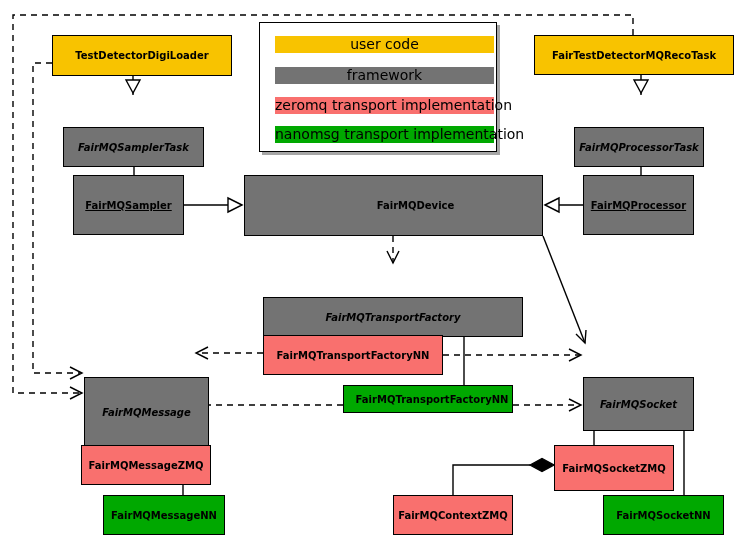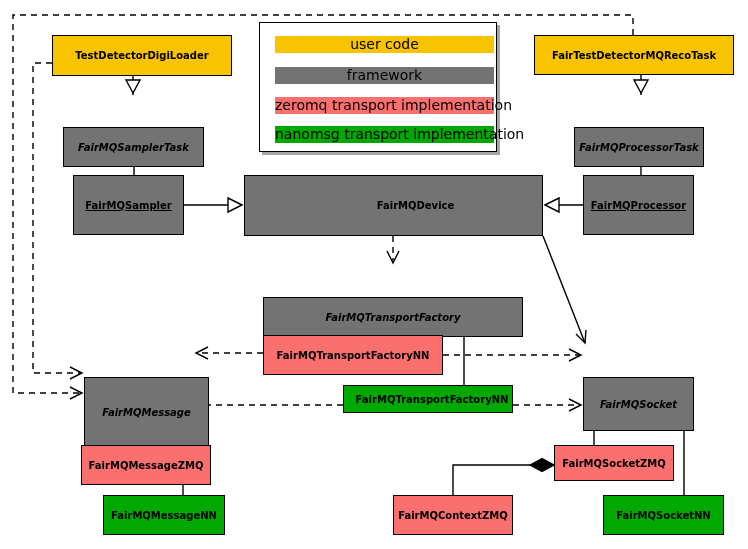--- a/index.html
+++ b/index.html
@@ -209,17 +209,17 @@
   <div class="node c-zmq" style="left:263px; top:335px; width:180px; height:40px;">FairMQTransportFactoryNN</div>
 
   <div class="node c-nn" style="left:343px; top:385px; width:170px; height:28px;padding-left:8px;">FairMQTransportFactoryNN</div>
 
   <div class="node c-zmq" style="left:33px;  top:445px; width:130px; height:40px;margin-left:48px;">FairMQMessageZMQ</div>
 
   <div class="node c-nn" style="left:103px; top:495px; width:122px; height:40px;">FairMQMessageNN</div>
 
   <div class="node c-zmq" style="left:393px; top:495px; width:120px; height:40px;">FairMQContextZMQ</div>
 
-  <div class="node c-zmq" style="left:554px; top:445px; width:120px; height:36px;">FairMQSocketZMQ</div>
+  <div class="node c-zmq" style="left:554px; top:445px; width:120px; height:46px;">FairMQSocketZMQ</div>
 
   <div class="node c-nn" style="left:603px; top:495px; width:121px; height:40px;">FairMQSocketNN</div>
 
 </div>
 
 </body></html>

